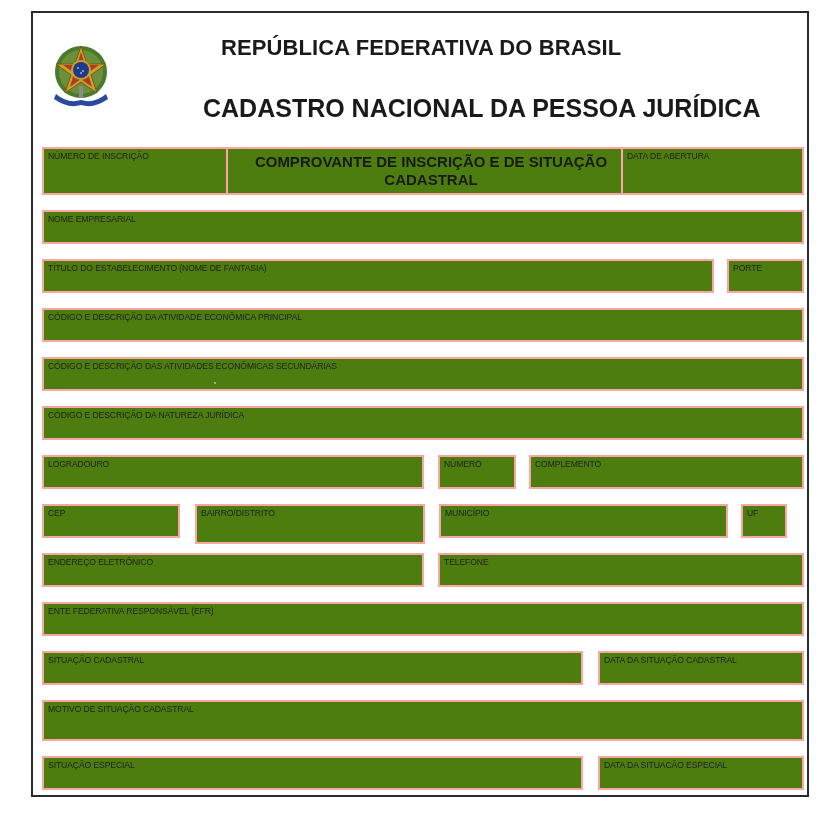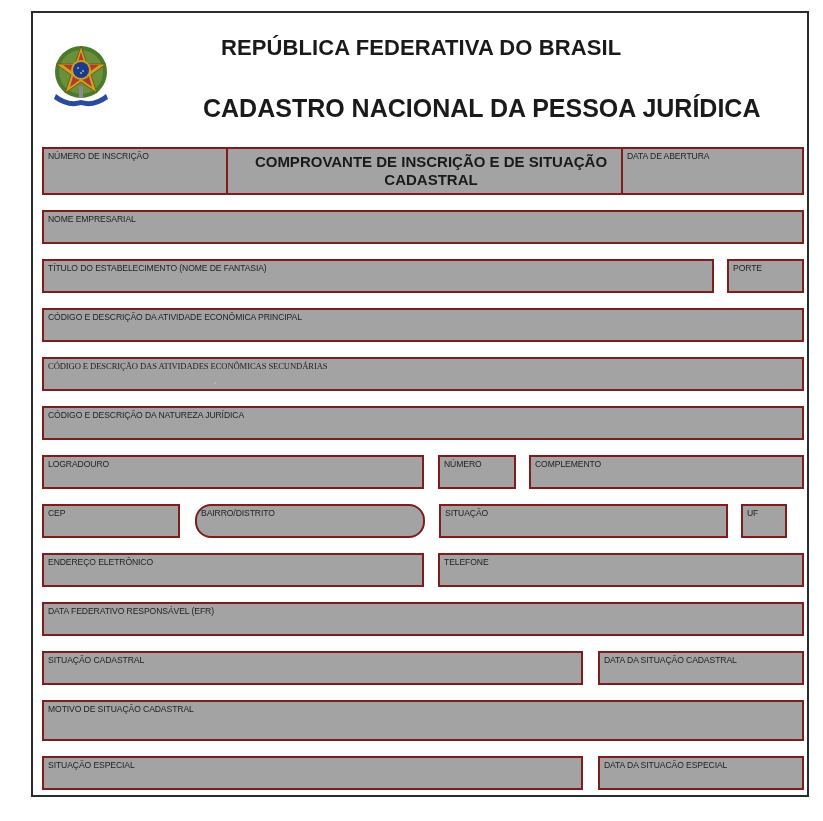--- a/index.html
+++ b/index.html
@@ -2,21 +2,21 @@
 <html><head>
   <meta charset="utf-8">
   <style>
     html, body { margin: 0; padding: 0; background: #ffffff; }
     body { width: 823px; height: 821px; position: relative; overflow: hidden; font-family: "Liberation Sans", sans-serif; color: #1a1a1a; }
     .frame { position: absolute; left: 31px; top: 11px; width: 778px; height: 786px; border: 2px solid #2b2b2b; box-sizing: border-box; }
     .title { position: absolute; font-weight: bold; color: #1a1a1a; white-space: nowrap; }
     .title-1 { left: 221px; top: 35px; font-size: 22px; letter-spacing: 0.1px; }
     .title-2 { left: 203px; top: 94px; font-size: 25px; }
     .emblem { position: absolute; left: 48px; top: 42px; width: 66px; height: 68px; }
-    .box { position: absolute; border: 2px solid #7f1d1d; box-sizing: border-box; background: #a3a3a3; }
+    .box { position: absolute; border: 2px solid #fca5a5; box-sizing: border-box; background: #4d7c0f; }
     .lbl { position: absolute; left: 4px; top: 2px; font-size: 8.6px; color: #222; white-space: nowrap; letter-spacing: -0.1px; }
     .box .val { position: absolute; left: 4px; top: 16px; font-size: 11px; color: #000; }
     .comprovante { display: flex; align-items: center; justify-content: center; text-align: center; padding-left: 13px; }
     .comprovante span { font-weight: bold; font-size: 15px; line-height: 18px; color: #1a1a1a; width: 390px; display: block; }
     .dot { position: absolute; left: 214px; top: 382px; width: 2px; height: 2px; background: #bbb; border-radius: 1px; }
   </style>
 </head>
 <body>
 
 <div class="frame"></div>
@@ -64,21 +64,21 @@
 <div class="box" style="left:727px;top:259px;width:77px;height:34px;">
   <span class="lbl">PORTE</span>
   <span class="val"></span>
 </div>
 
 <div class="box" style="left:42px;top:308px;width:762px;height:34px;">
   <span class="lbl">CÓDIGO E DESCRIÇÃO DA ATIVIDADE ECONÔMICA PRINCIPAL</span>
   <span class="val"></span>
 </div>
 
-<div class="box" style="left:42px;top:357px;width:762px;height:34px;font-family:Liberation Serif, serif;">
+<div class="box" style="left:42px;top:357px;width:762px;height:34px;">
   <span class="lbl">CÓDIGO E DESCRIÇÃO DAS ATIVIDADES ECONÔMICAS SECUNDÁRIAS</span>
   <span class="val"></span>
 </div>
 <div class="dot"></div>
 
 <div class="box" style="left:42px;top:406px;width:762px;height:34px;">
   <span class="lbl">CÓDIGO E DESCRIÇÃO DA NATUREZA JURÍDICA</span>
   <span class="val"></span>
 </div>
 
@@ -92,44 +92,44 @@
 </div>
 <div class="box" style="left:529px;top:455px;width:275px;height:34px;">
   <span class="lbl">COMPLEMENTO</span>
   <span class="val"></span>
 </div>
 
 <div class="box" style="left:42px;top:504px;width:138px;height:34px;">
   <span class="lbl">CEP</span>
   <span class="val"></span>
 </div>
-<div class="box" style="left:195px;top:504px;width:230px;height:34px;border-radius:16px;">
+<div class="box" style="left:195px;top:504px;width:230px;height:40px;">
   <span class="lbl">BAIRRO/DISTRITO</span>
   <span class="val"></span>
 </div>
 <div class="box" style="left:439px;top:504px;width:289px;height:34px;">
-  <span class="lbl">SITUAÇÃO</span>
+  <span class="lbl">MUNICÍPIO</span>
   <span class="val"></span>
 </div>
 <div class="box" style="left:741px;top:504px;width:46px;height:34px;">
   <span class="lbl">UF</span>
   <span class="val"></span>
 </div>
 
 <div class="box" style="left:42px;top:553px;width:382px;height:34px;">
   <span class="lbl">ENDEREÇO ELETRÔNICO</span>
   <span class="val"></span>
 </div>
 <div class="box" style="left:438px;top:553px;width:366px;height:34px;">
   <span class="lbl">TELEFONE</span>
   <span class="val"></span>
 </div>
 
 <div class="box" style="left:42px;top:602px;width:762px;height:34px;">
-  <span class="lbl">DATA FEDERATIVO RESPONSÁVEL (EFR)</span>
+  <span class="lbl">ENTE FEDERATIVA RESPONSÁVEL (EFR)</span>
   <span class="val"></span>
 </div>
 
 <div class="box" style="left:42px;top:651px;width:541px;height:34px;">
   <span class="lbl">SITUAÇÃO CADASTRAL</span>
   <span class="val"></span>
 </div>
 <div class="box" style="left:598px;top:651px;width:206px;height:34px;">
   <span class="lbl">DATA DA SITUAÇÃO CADASTRAL</span>
   <span class="val"></span>

